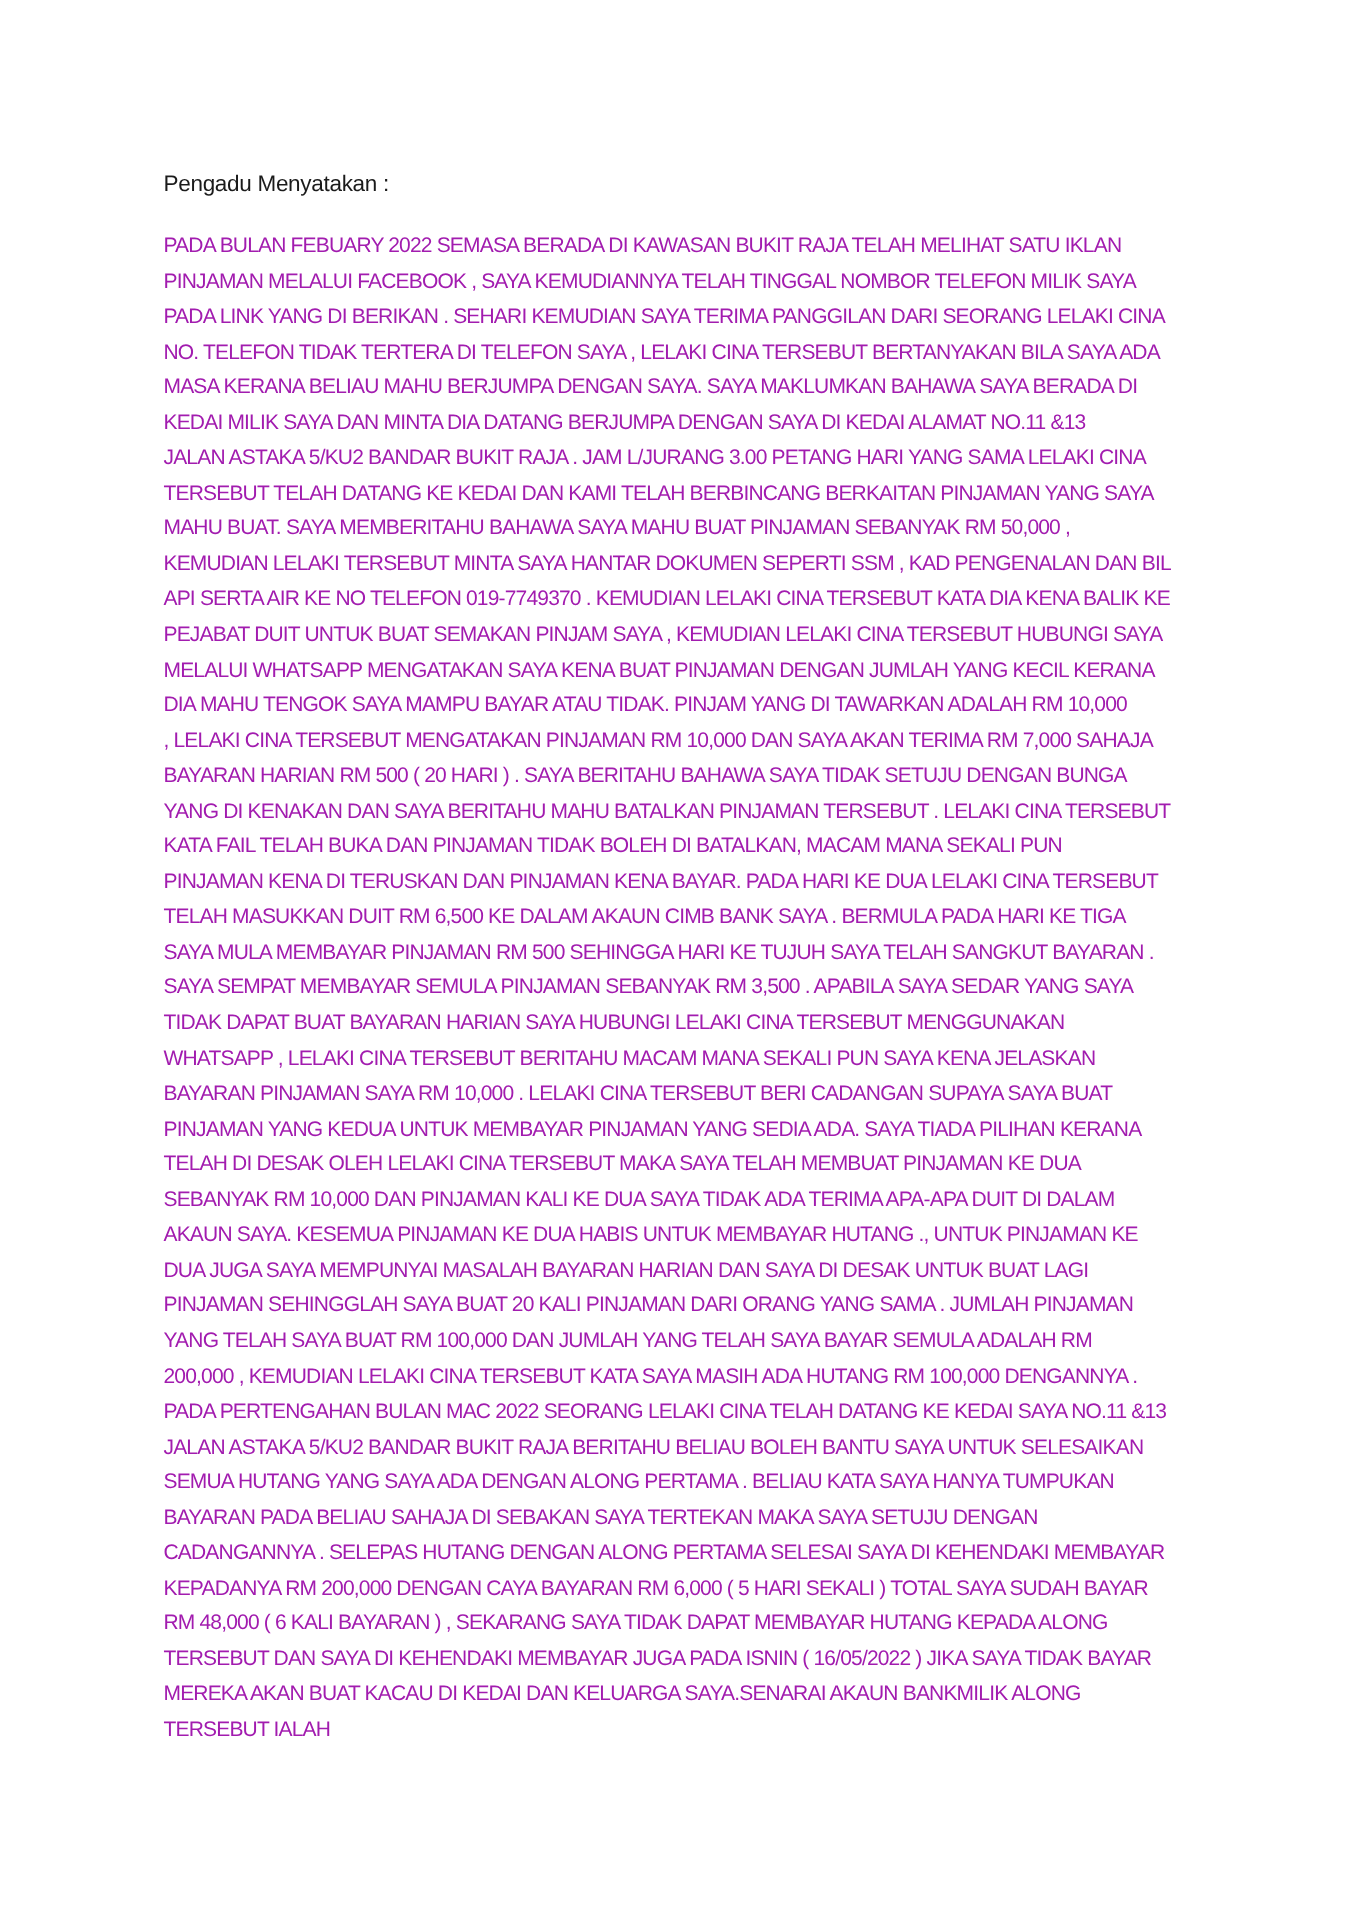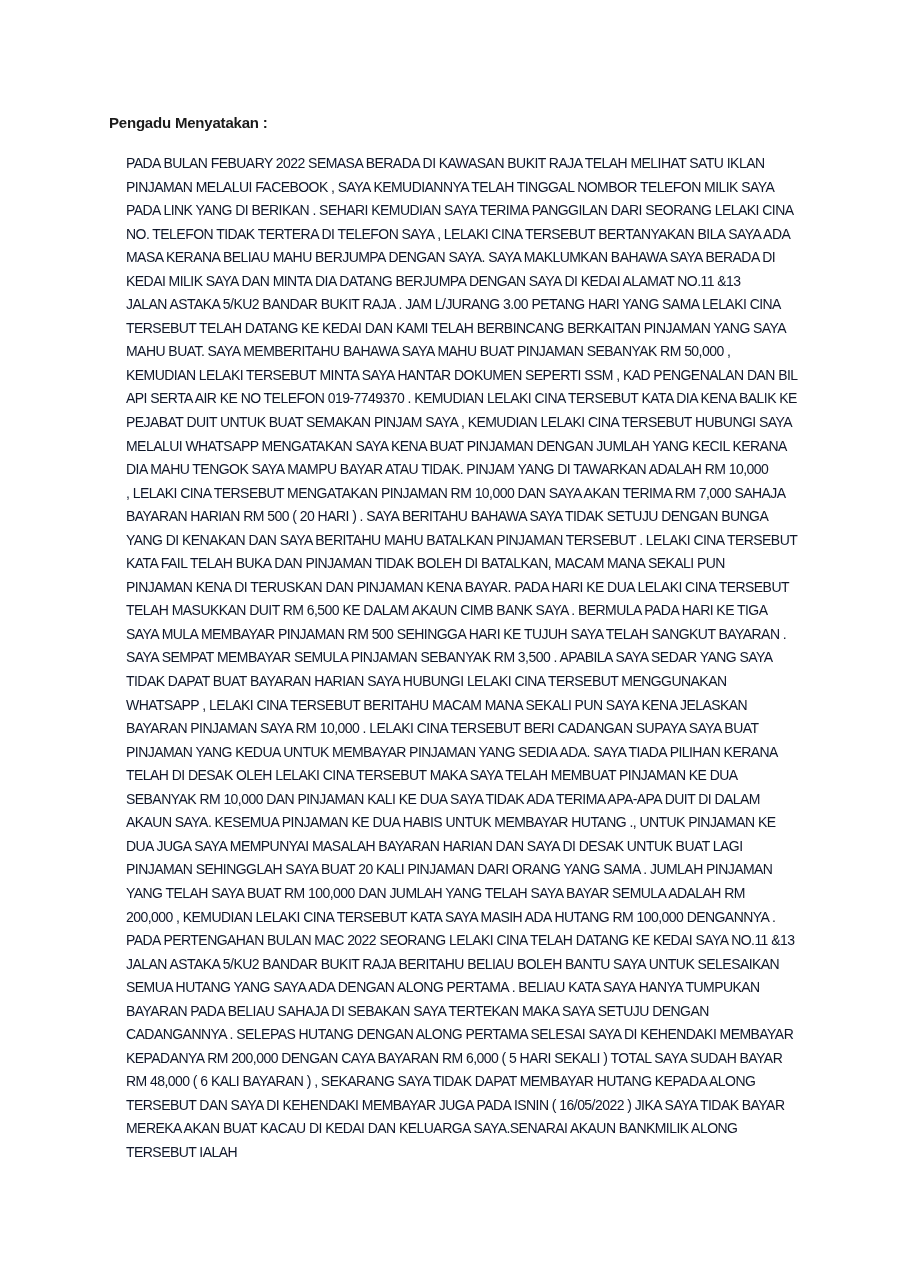--- a/index.html
+++ b/index.html
@@ -14,30 +14,30 @@
     background: #ffffff;
     box-sizing: border-box;
     padding: 111px 66px 0 109px;
     overflow: hidden;
     font-family: "Liberation Sans", sans-serif;
   }
   .heading {
     margin: 0 0 17px 0;
     font-size: 15px;
     line-height: 24px;
-    font-weight: bold;
+    font-weight: normal;
     color: #1b1b1b;
     letter-spacing: -0.2px;
   }
   .statement {
-    margin: 17px;
+    margin: 0;
     font-size: 14px;
     line-height: 23.55px;
     font-weight: normal;
-    color: #0f172a;
+    color: #a21caf;
     letter-spacing: -0.55px;
     white-space: pre;
   }
 </style>
 </head>
 <body>
 
 <div class="page">
   <p class="heading">Pengadu Menyatakan :</p>
   <div class="statement">PADA BULAN FEBUARY 2022 SEMASA BERADA DI KAWASAN BUKIT RAJA TELAH MELIHAT SATU IKLAN

